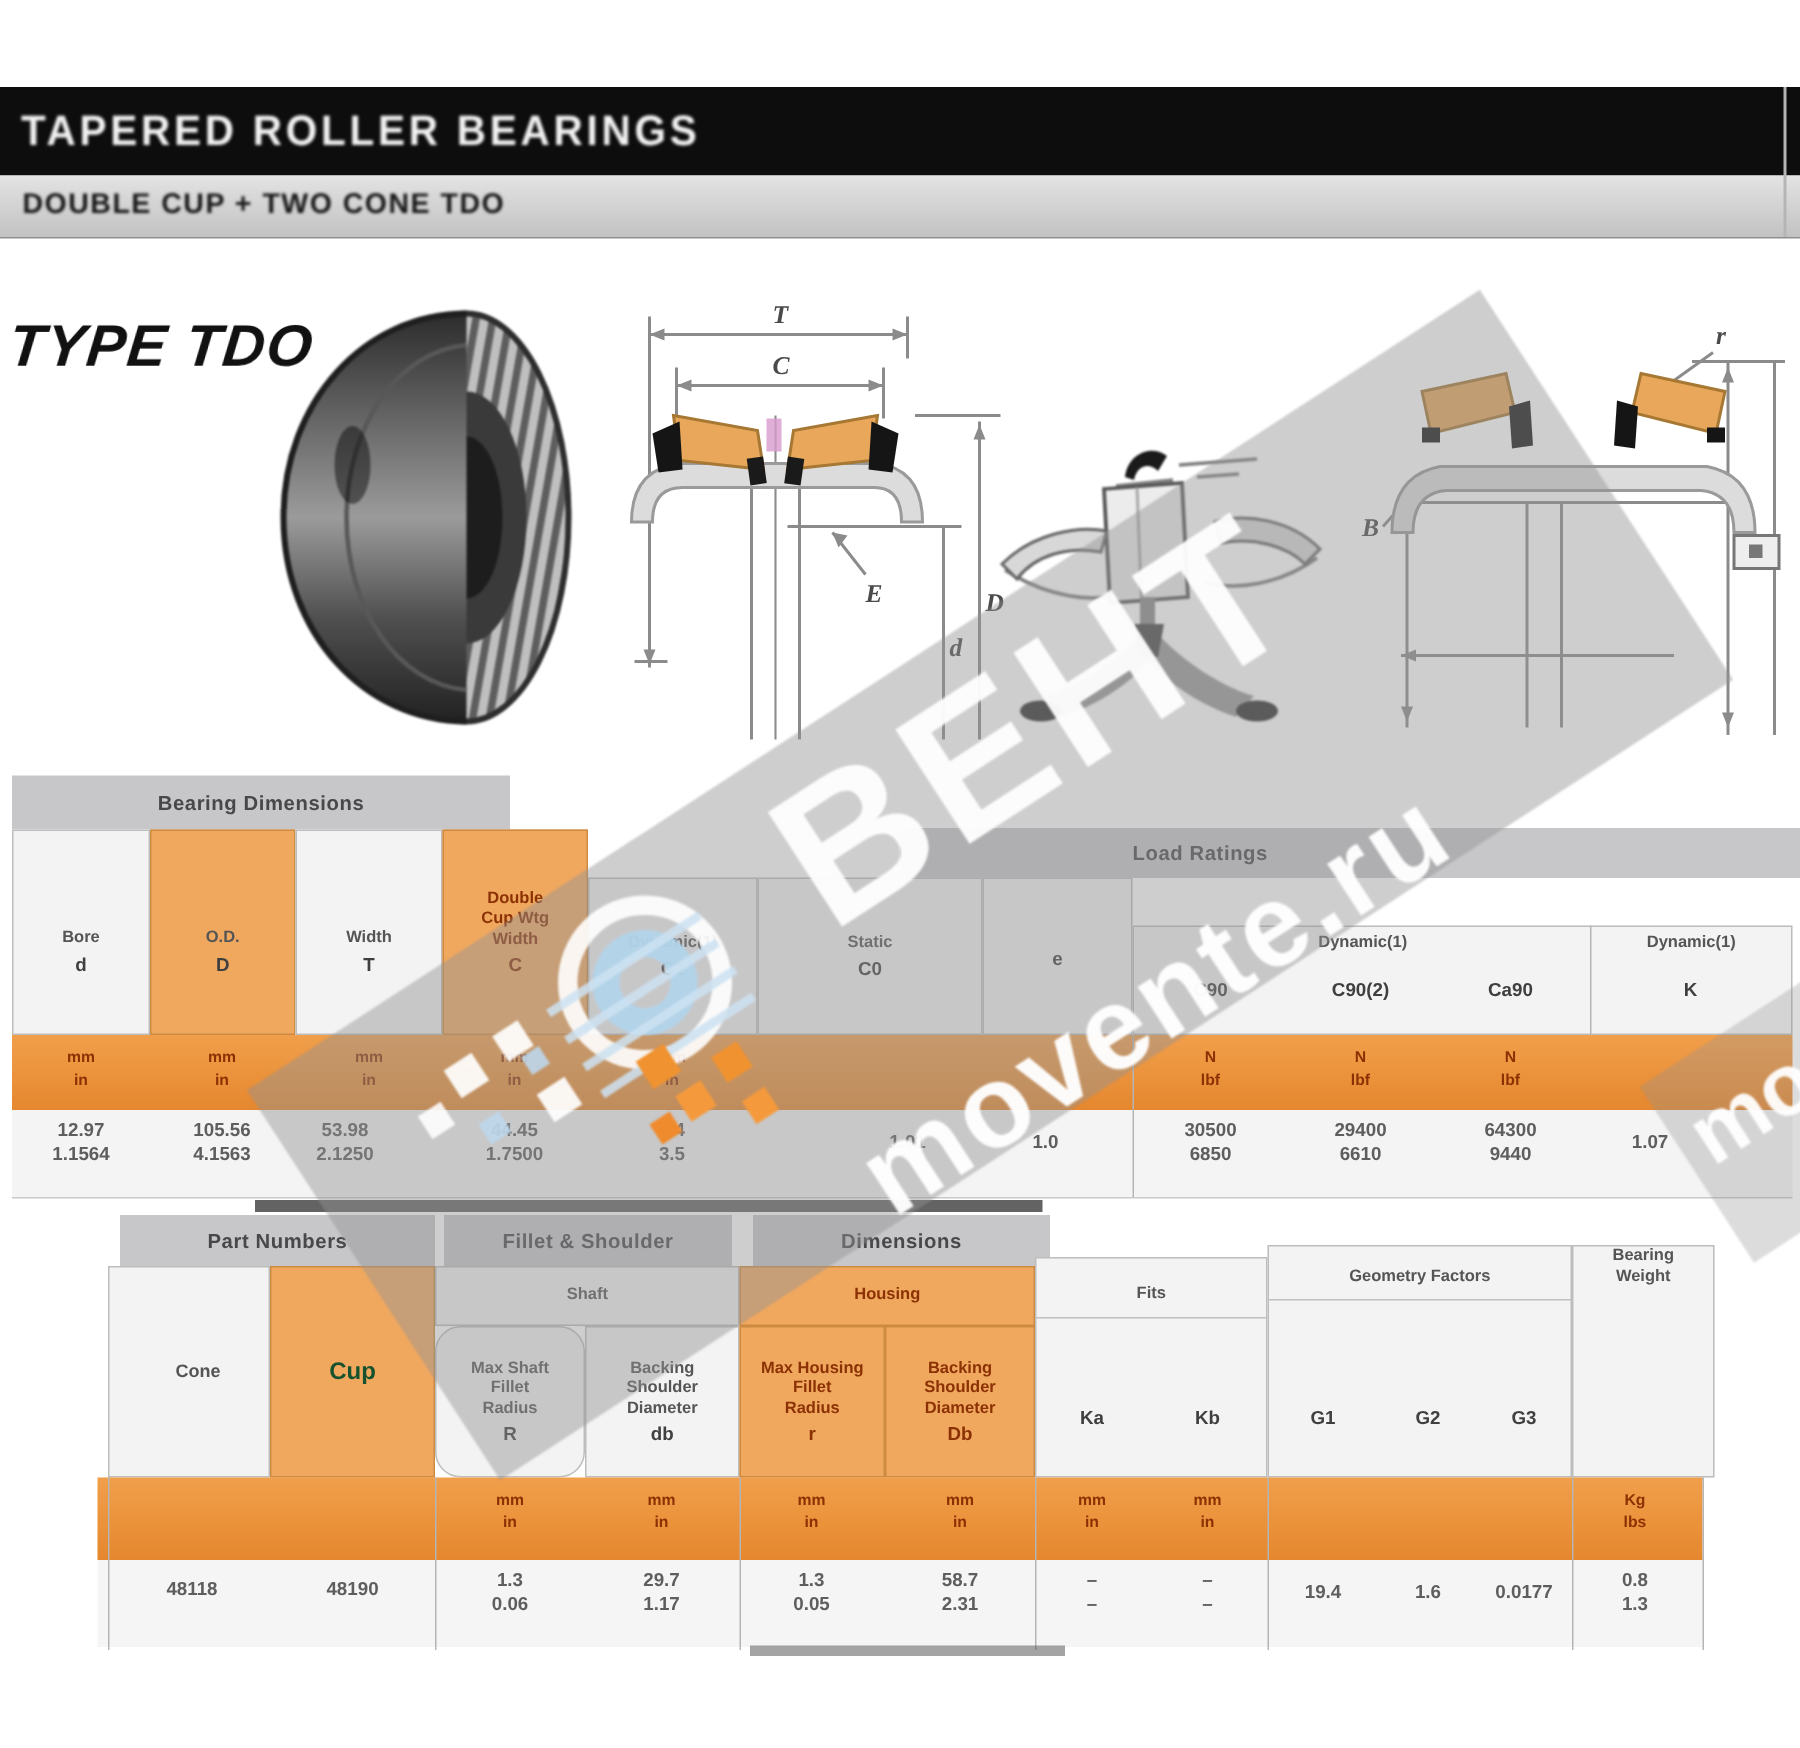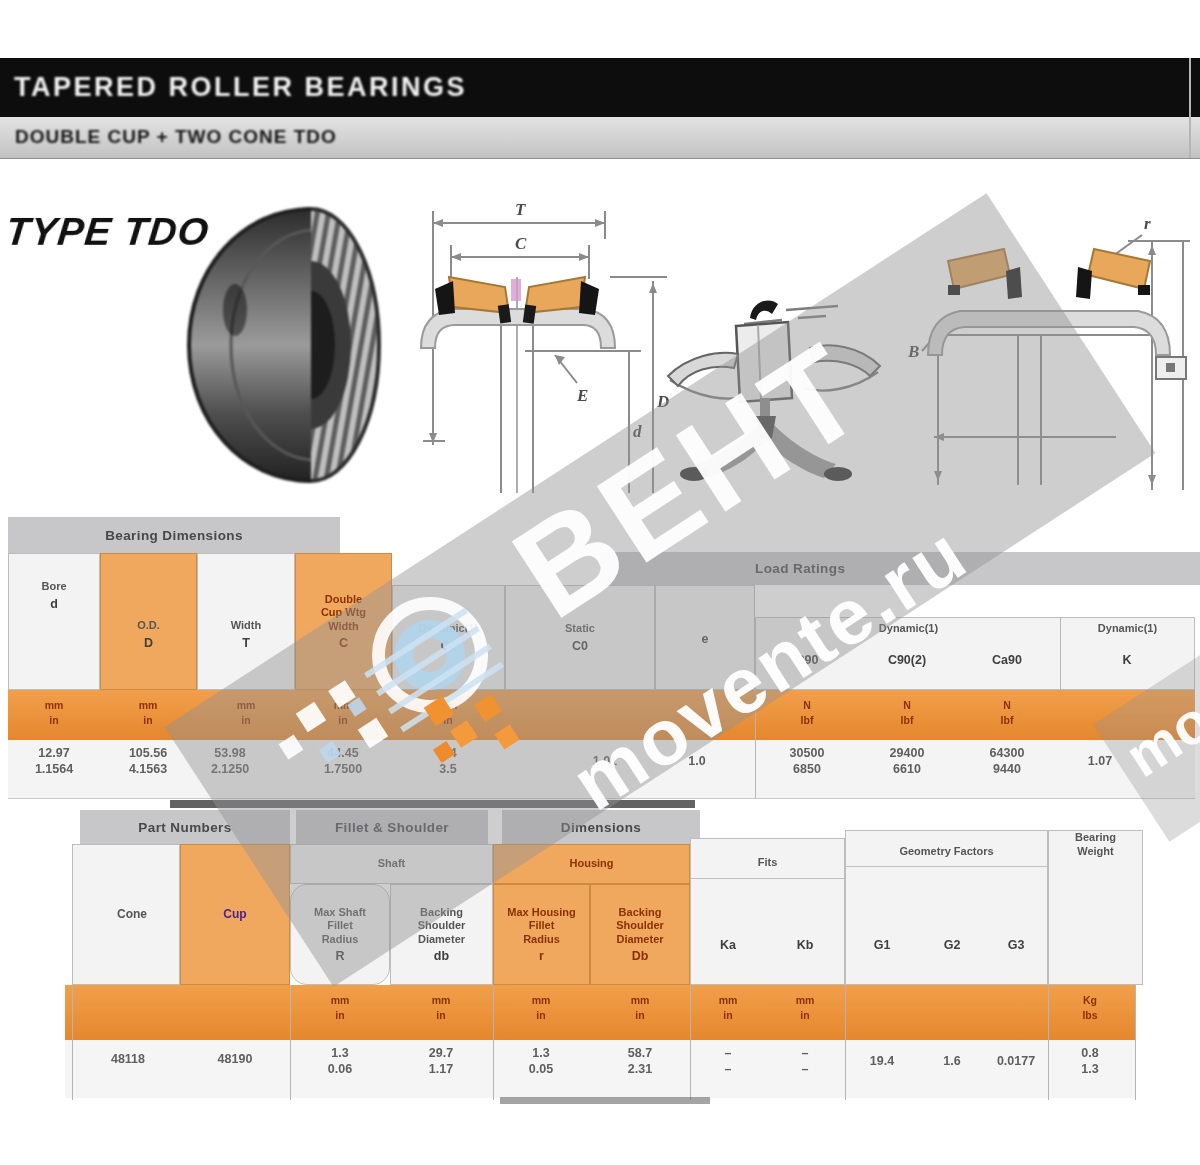--- a/index.html
+++ b/index.html
@@ -150,21 +150,21 @@
     <rect x="258" y="152" width="30" height="22" fill="#eeeeee" stroke="#777" stroke-width="2"></rect>
     <rect x="268" y="158" width="9" height="9" fill="#777"></rect>
     <text class="dimlbl" x="246" y="24">r</text>
     <text class="dimlbl" x="10" y="152">B</text>
   </svg>
 
   <div>
     <div class="ab gband" style="left:8px;top:517px;width:332px;height:36px;">Bearing Dimensions</div>
     <div class="ab gband" style="left:600px;top:552px;width:595px;height:33px;justify-content:flex-start;padding-left:155px;">Load Ratings</div>
 
-    <div class="ab cell fcol" style="left:8px;top:553px;width:92px;height:137px;justify-content:flex-start;padding-top:26px;">
+    <div class="ab cell fcol" style="left:8px;top:553px;width:92px;height:137px;justify-content:center;padding-top:26px;">
       <span class="hl">Bore</span>
       <span class="sym">d</span>
       </div>
     <div class="ab cellO fcol" style="left:100px;top:553px;width:97px;height:137px;justify-content:center;padding-top:26px;">
       <span class="hl">O.D.</span>
       <span class="sym">D</span>
       </div>
     <div class="ab cell fcol" style="left:197px;top:553px;width:98px;height:137px;justify-content:center;padding-top:26px;">
       <span class="hl">Width</span>
       <span class="sym">T</span>
@@ -280,21 +280,21 @@
 
   <div>
     <div class="ab gband" style="left:80px;top:810px;width:210px;height:34px;">Part Numbers</div>
     <div class="ab gband" style="left:296px;top:810px;width:192px;height:34px;">Fillet &amp; Shoulder</div>
     <div class="ab gband" style="left:502px;top:810px;width:198px;height:34px;">Dimensions</div>
 
     <div class="ab cell flx" style="left:72px;top:844px;width:108px;height:141px;padding-left:12px;">
       <span class="hl" style="font-size:12px">Cone</span>
       </div>
     <div class="ab cellO flx" style="left:180px;top:844px;width:110px;height:141px;">
-      <span class="hl" style="font-size:12px;color:#4c1d95">Cup</span>
+      <span class="hl" style="font-size:16px;color:#14532d">Cup</span>
       </div>
 
     <div class="ab cell flx" style="left:290px;top:844px;width:203px;height:40px;">
       <span class="hl">Shaft</span>
       </div>
     <div class="ab cellO flx" style="left:493px;top:844px;width:197px;height:40px;">
       <span class="hl" style="color:#8f3000">Housing</span>
       </div>
 
     <div class="ab cell fcol" style="left:290px;top:884px;width:100px;height:101px;justify-content:center;border-radius:17px;">

